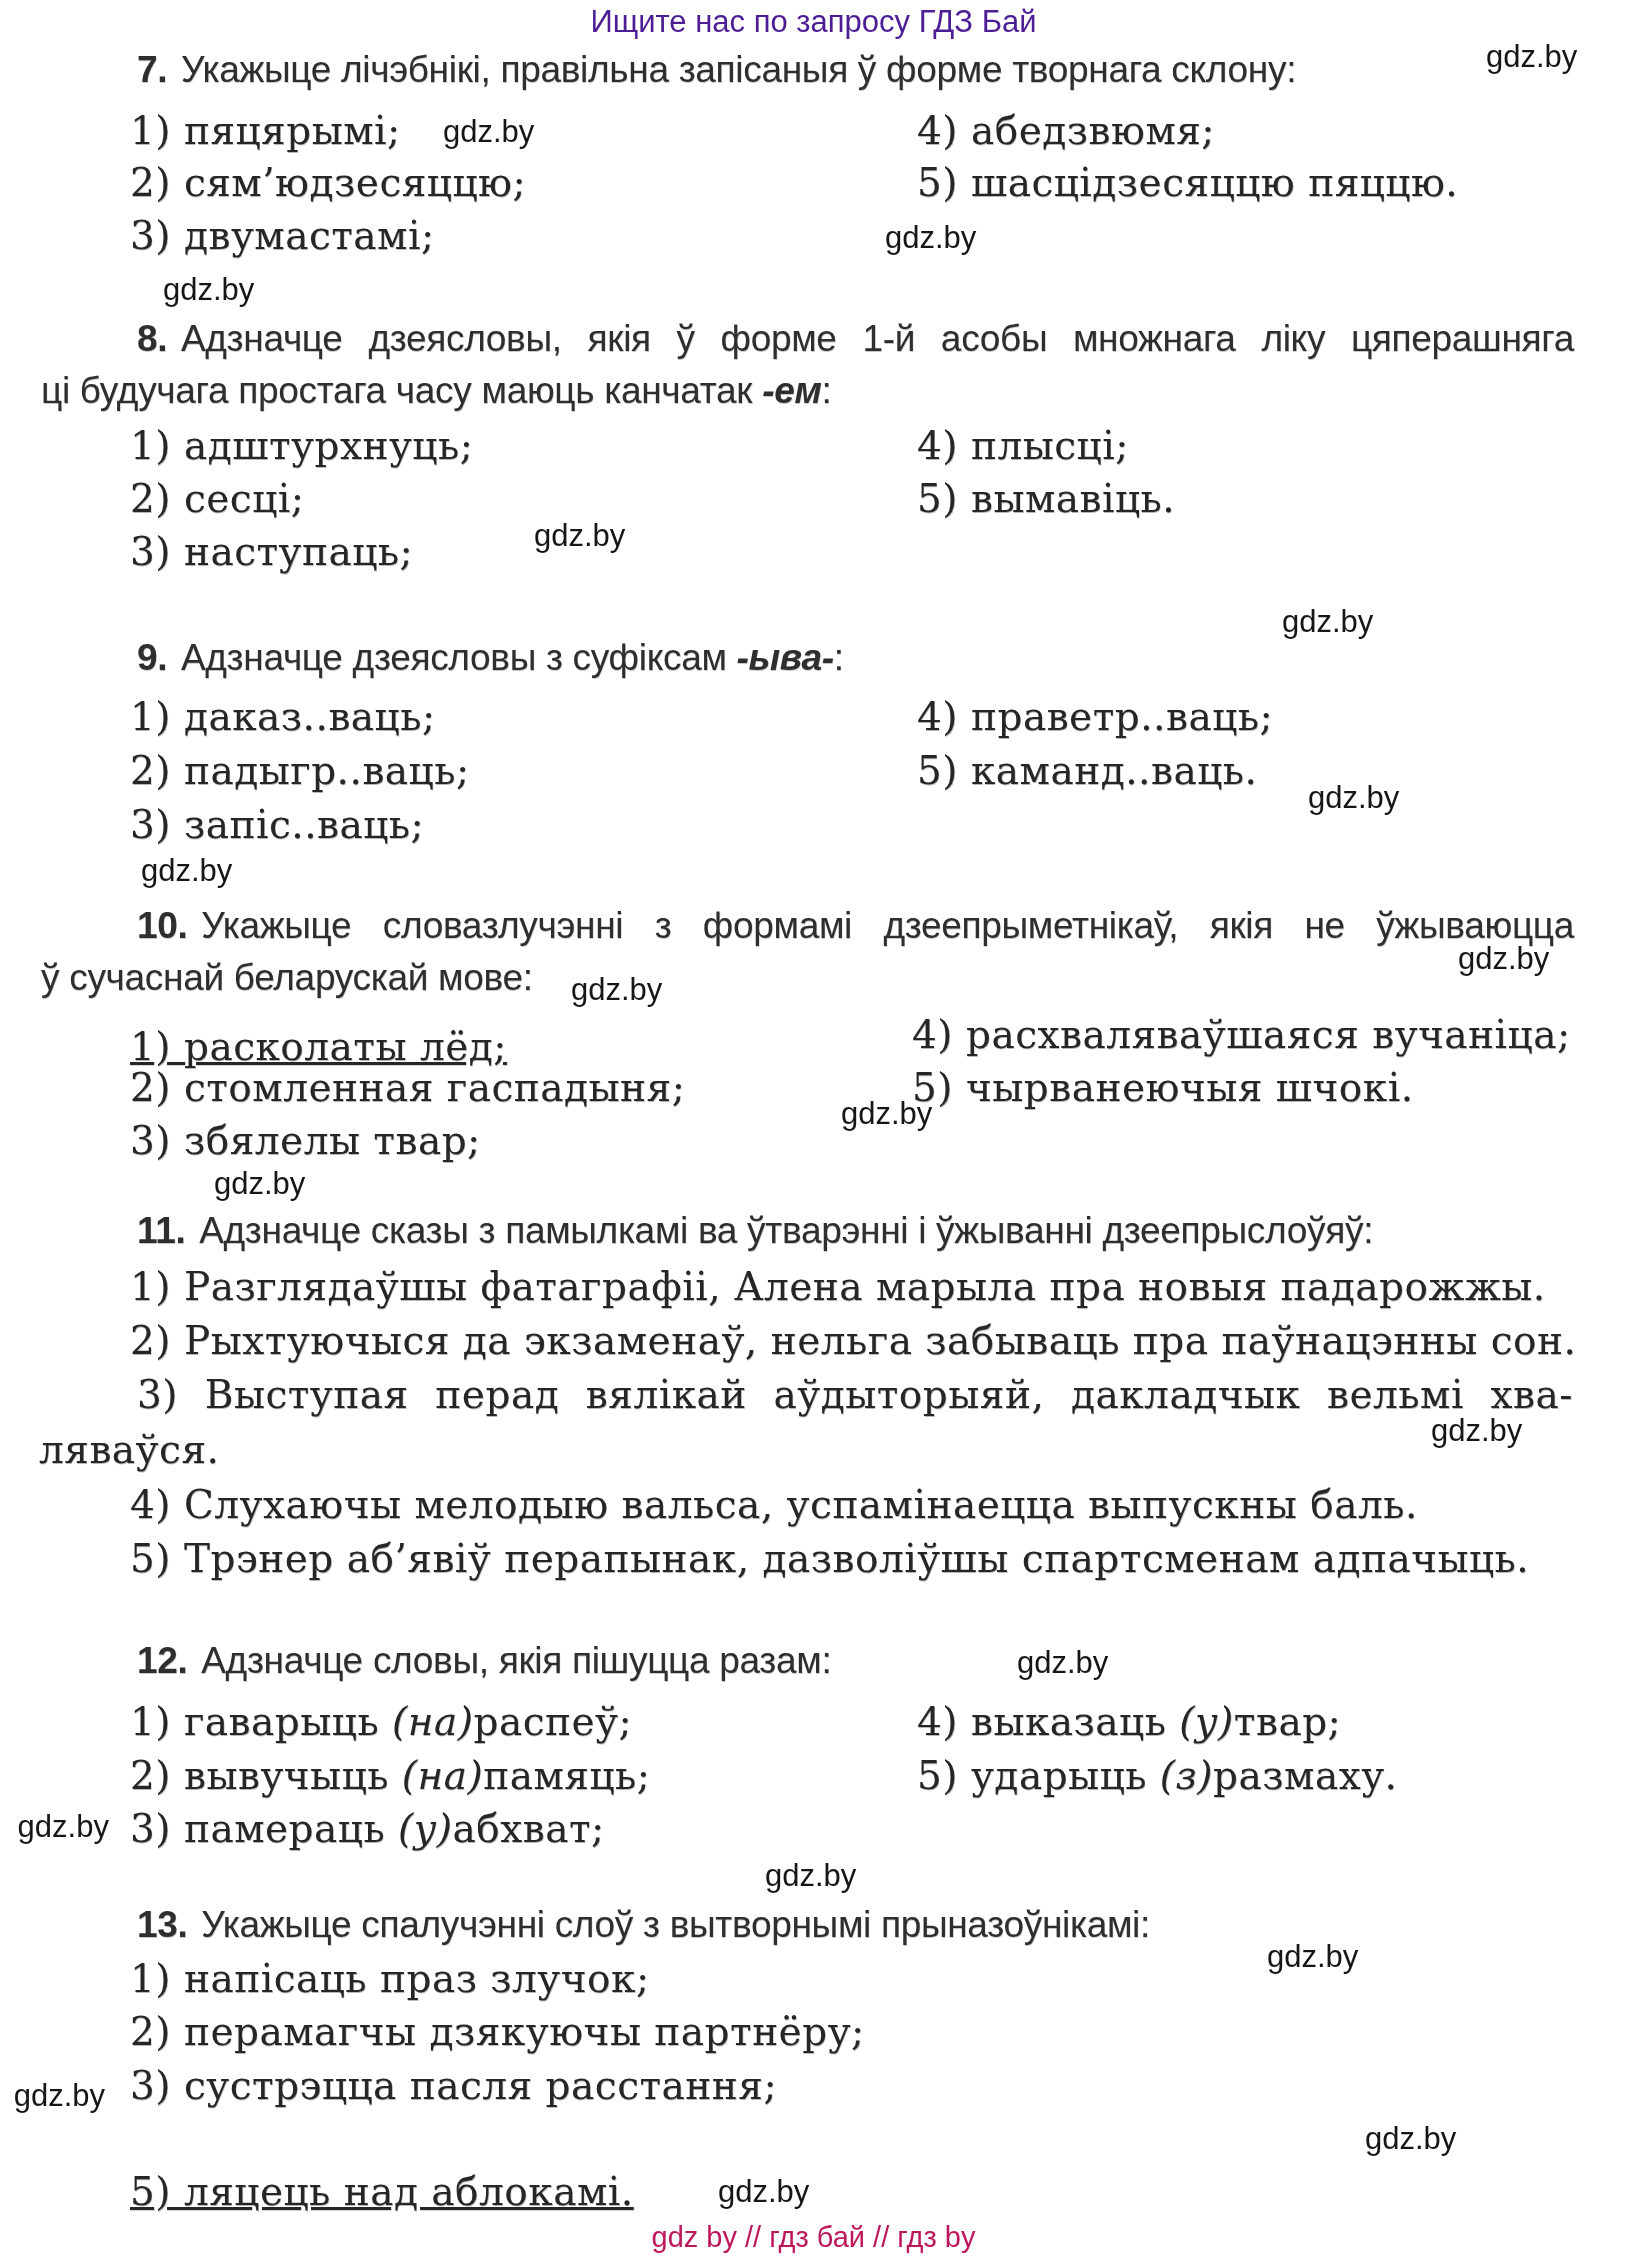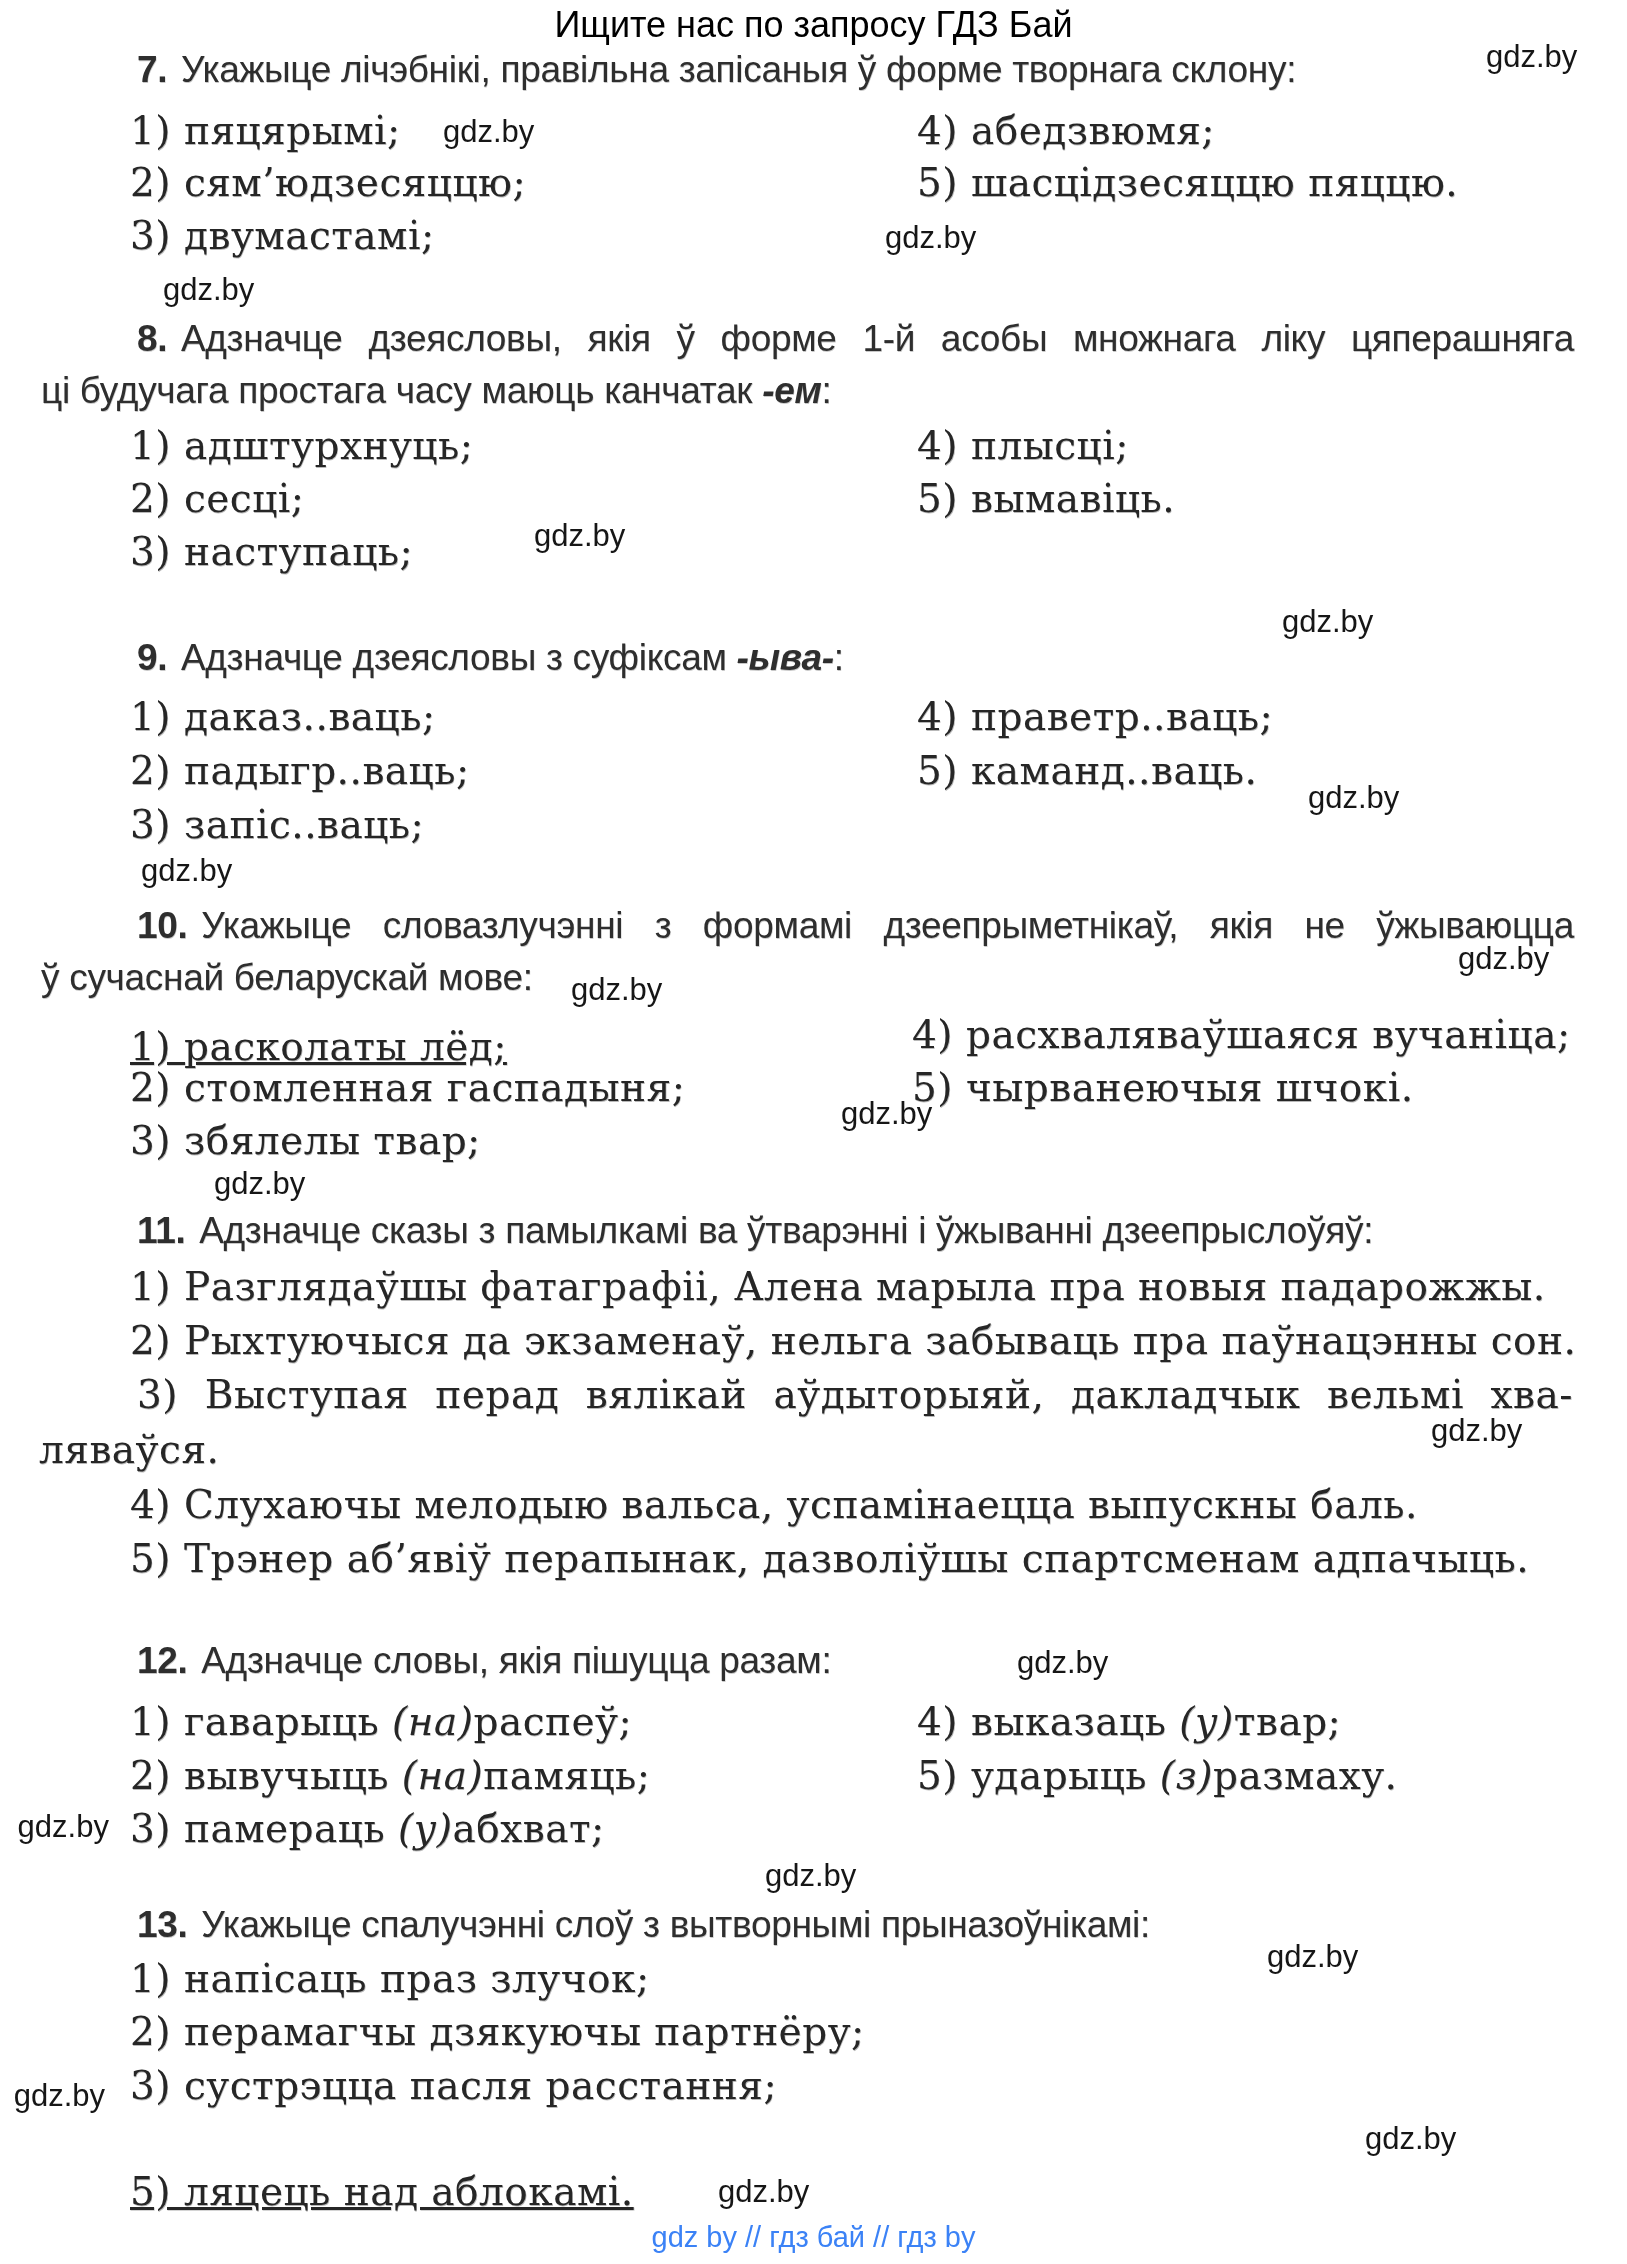--- a/index.html
+++ b/index.html
@@ -45,30 +45,30 @@
     font-family:"Liberation Sans","DejaVu Sans",sans-serif;
     font-size:31px;
     color:#161616;
     white-space:nowrap;
   }
   .green-header{
     position:absolute;
     left:0;right:0;top:3.9px;
     text-align:center;
     font-family:"Liberation Sans","DejaVu Sans",sans-serif;
-    font-size:36px;
-    color:#000000;
+    font-size:31px;
+    color:#4c1d95;
   }
   .purple-footer{
     position:absolute;
     left:0;right:0;top:2221px;
     text-align:center;
     font-family:"Liberation Sans","DejaVu Sans",sans-serif;
     font-size:29px;
-    color:#3b82f6;
+    color:#be185d;
   }
 </style>
 </head>
 <body>
 
 <div id="page">
 
   <div class="green-header">Ищите нас по запросу ГДЗ Бай</div>
 
   <div class="line sans" style="left:137px;top:49px;">

